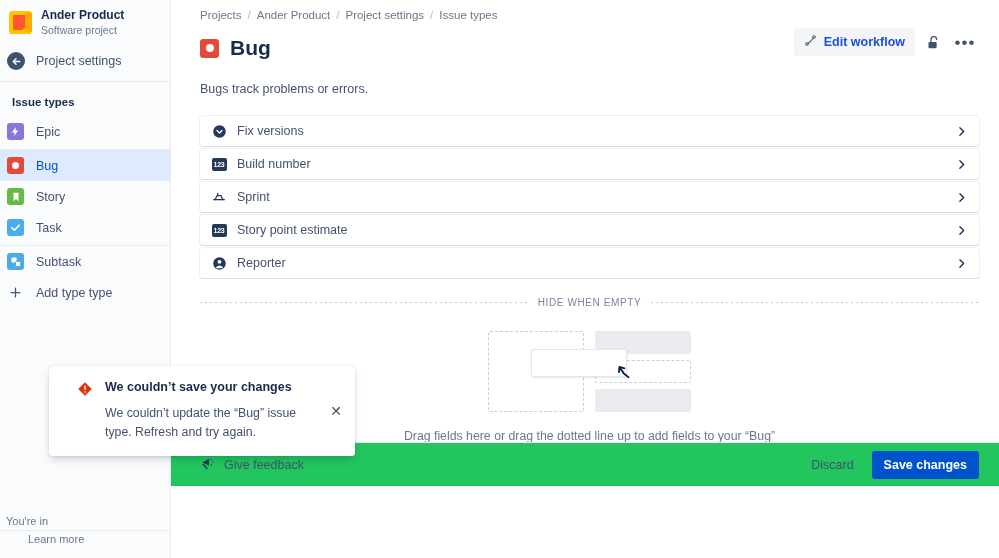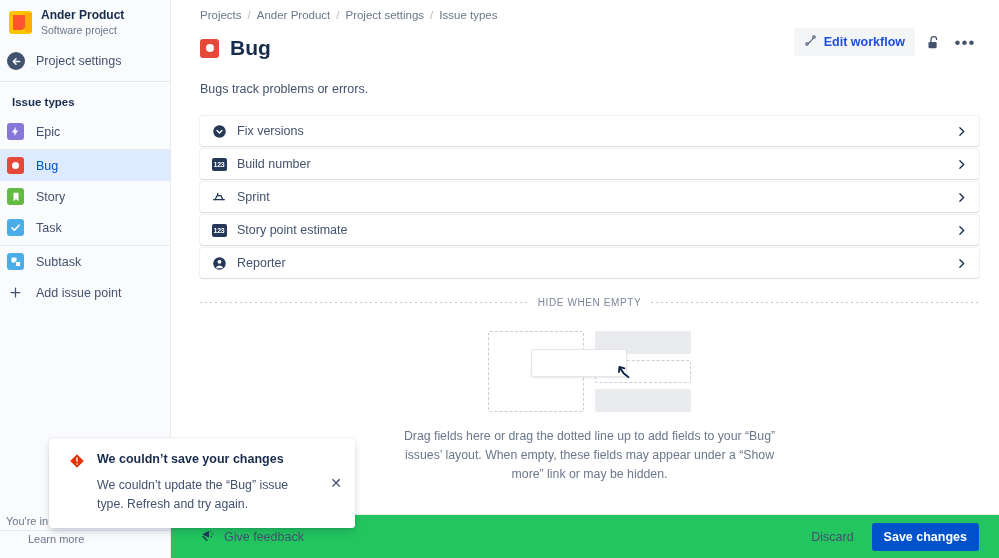--- a/index.html
+++ b/index.html
@@ -3,21 +3,21 @@
 <meta charset="utf-8">
 <style>
   * { box-sizing: border-box; margin: 0; padding: 0; }
   html, body {
     width: 999px; height: 558px;
     font-family: "Liberation Sans", sans-serif;
     background: #ffffff;
     color: #172b4d;
     overflow: hidden;
   }
-  .app { position: relative; width: 999px; height: 558px; display: flex; }
+  .app { position: relative; width: 999px; height: 486px; display: flex; }
 
   
   .sidebar {
     width: 171px; height: 558px;
     background: #fafbfc;
     border-right: 1px solid #e8eaee;
     position: relative;
     flex: 0 0 171px;
   }
   .proj-header {
@@ -252,21 +252,21 @@
     font-family: "Liberation Sans", sans-serif;
     padding: 7px 12px; border-radius: 3px;
   }
 
   
   .flag {
     position: absolute; left: 49px; bottom: 30px;
     width: 306px;
     background: #fff; border-radius: 3px;
     box-shadow: 0 4px 8px -2px rgba(9,30,66,0.25), 0 0 1px rgba(9,30,66,0.31);
-    padding: 14px 13px 15px 20px;
+    padding: 14px 13px 15px 28px;
     display: flex; gap: 12px;
     z-index: 50;
   }
   .flag-icon { flex: 0 0 16px; margin-top: 1px; }
   .flag-body { flex: 1; }
   .flag-title { font-size: 12.5px; font-weight: bold; color: #172b4d; }
   .flag-desc { font-size: 12.3px; color: #42526e; margin-top: 10px; line-height: 1.5; }
   .flag-close {
     background: transparent; border: none; cursor: pointer;
     color: #42526e; font-size: 14px; line-height: 1;
@@ -350,21 +350,21 @@
       </span>
       <span class="side-label">Subtask</span>
     </div>
 
     <div class="side-item">
       <span class="plus-icon">
         <svg width="15" height="15" viewBox="0 0 24 24" fill="none" stroke="#42526e" stroke-width="2" stroke-linecap="round">
             <path d="M12 5v14M5 12h14"></path>
           </svg>
       </span>
-      <span class="side-label">Add issue point</span>
+      <span class="side-label">Add type type</span>
     </div>
 
     <div class="side-footer">
       <div class="youre-in">You're in</div>
       <div class="side-footer-div"></div>
       <div class="learn-more">Learn more</div>
     </div>
   </aside>
 
   <main class="main">

